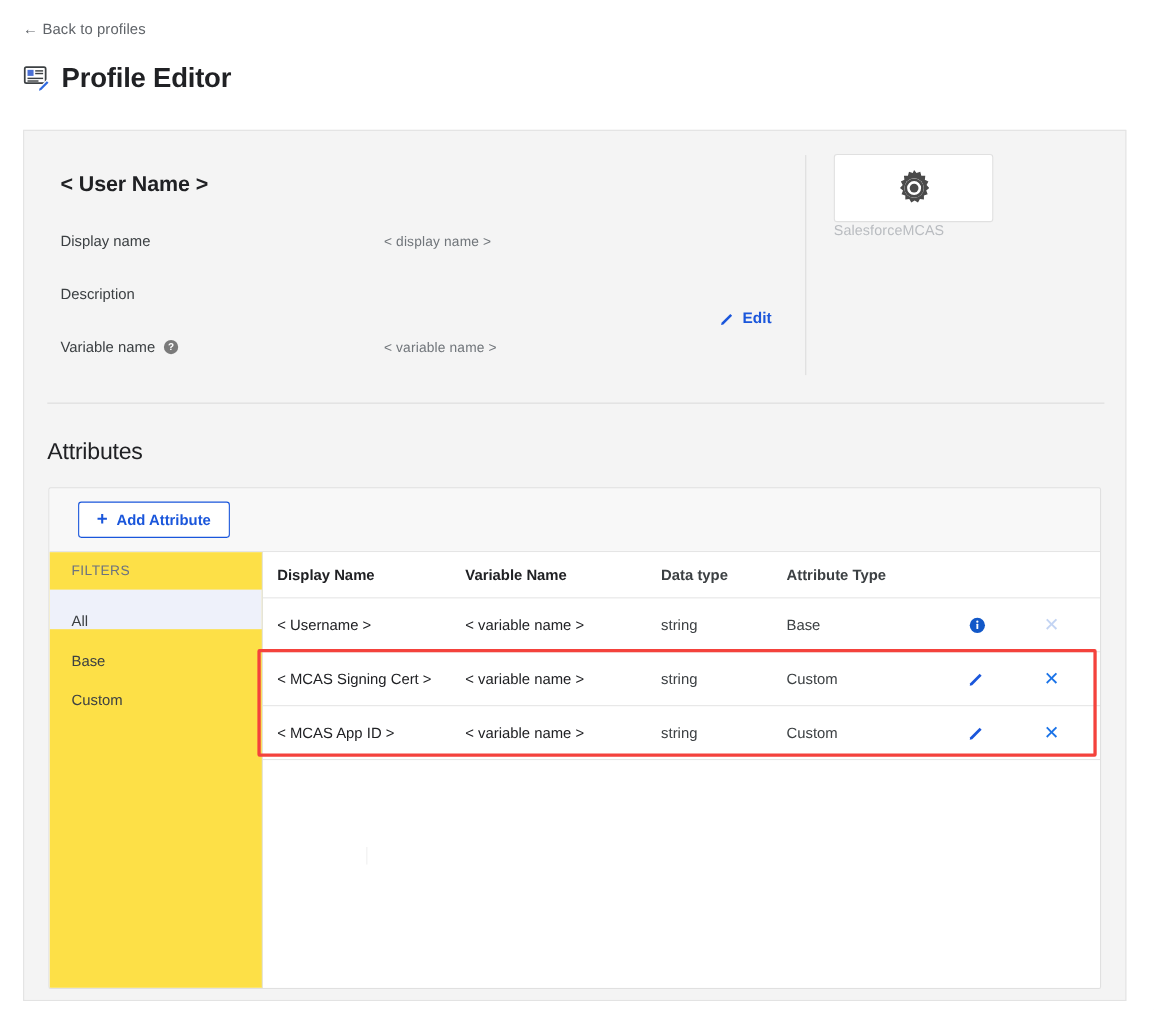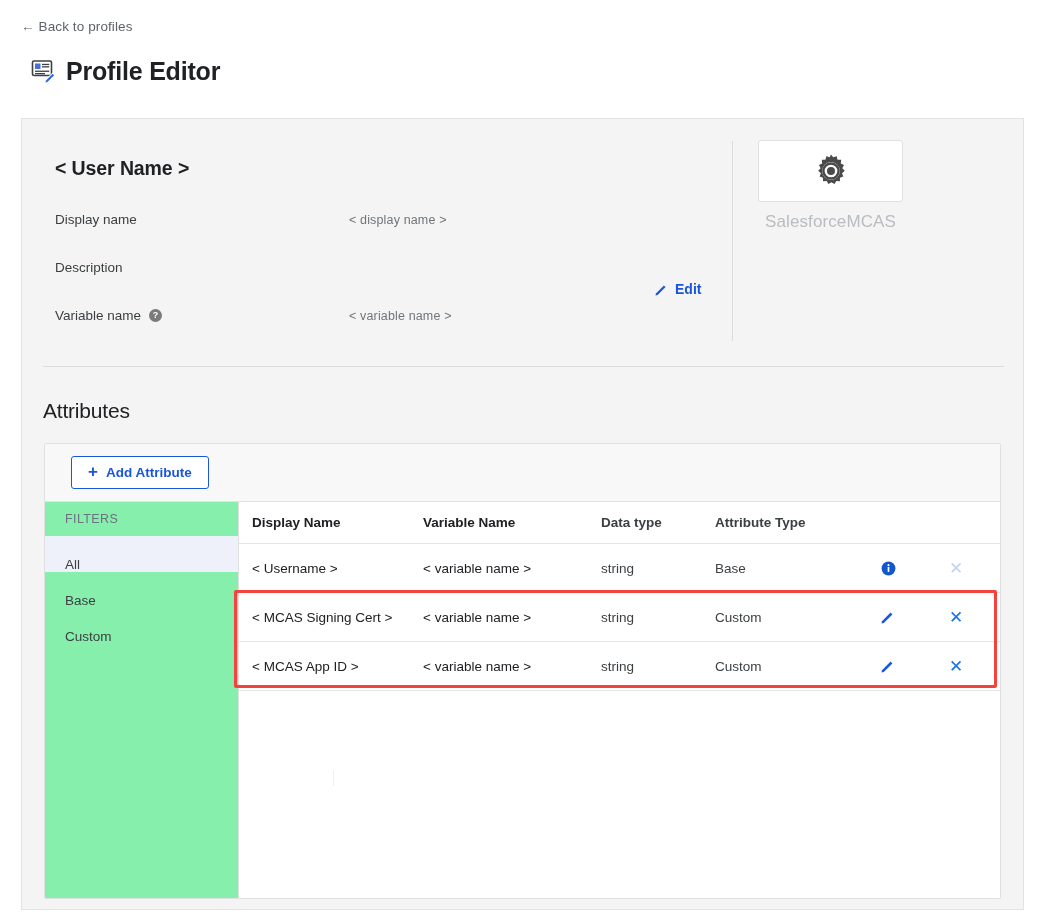--- a/index.html
+++ b/index.html
@@ -24,21 +24,21 @@
     color: #5f6368;
     letter-spacing: .1px;
     cursor: pointer;
     white-space: nowrap;
   }
   .back-link .arrow { margin-right: 4px; font-size: 13.5px; }
 
   
   .title-row {
     position: absolute;
-    left: 31px; top: 58px;
+    left: 21px; top: 58px;
     display: flex;
     align-items: center;
     gap: 9px;
   }
   .title-icon { width: 26px; height: 26px; display: block; flex: 0 0 auto; }
   .page-title {
     font-size: 25px;
     font-weight: bold;
     color: #202124;
     letter-spacing: -0.2px;
@@ -121,23 +121,22 @@
   .app-tile { position: absolute; left: 736px; top: 21px; width: 145px; }
   .app-logo-box {
     width: 145px; height: 62px;
     background: #ffffff;
     border: 1px solid #e0e0e0;
     border-radius: 3px;
     display: flex; align-items: center; justify-content: center;
   }
   .app-logo-box svg { width: 38px; height: 38px; display:block; }
   .app-name {
-    margin-top: 10px;
-    text-align: center;
-    font-size: 17px;
+    text-align: left;
+    font-size: 13px;
     color: #b9bcc0;
     letter-spacing: .1px;
   }
 
   .h-divider {
     position: absolute;
     left: 21px; top: 247px;
     width: 961px; height: 1px;
     background: #dcdcdc;
   }
@@ -185,21 +184,21 @@
     white-space: nowrap;
   }
   .btn .plus { font-size: 17px; font-weight: bold; line-height: 1; margin-top: -2px; }
   .btn .pencil { width: 12px; height: 12px; display:block; }
 
   
   .filters {
     position: absolute;
     left: 0; top: 58px;
     width: 194px; height: 398px;
-    background: #86efac;
+    background: #fde047;
     border-right: 1px solid #e0e0e0;
   }
   .filters-head {
     height: 34px;
     display: flex; align-items: center;
     padding-left: 20px;
     font-size: 12.5px;
     color: #6b7280;
     letter-spacing: .4px;
   }

